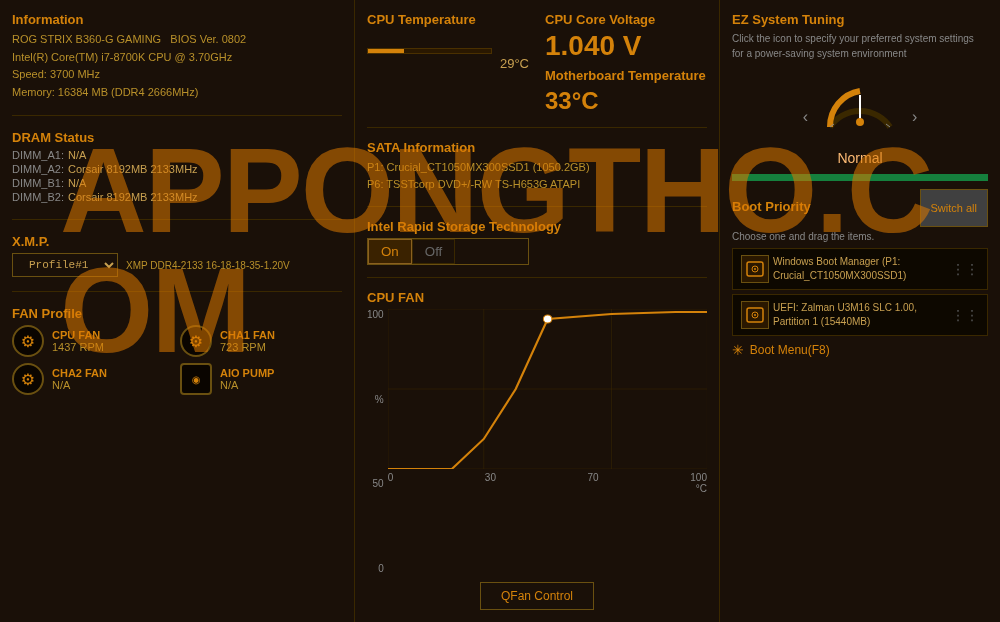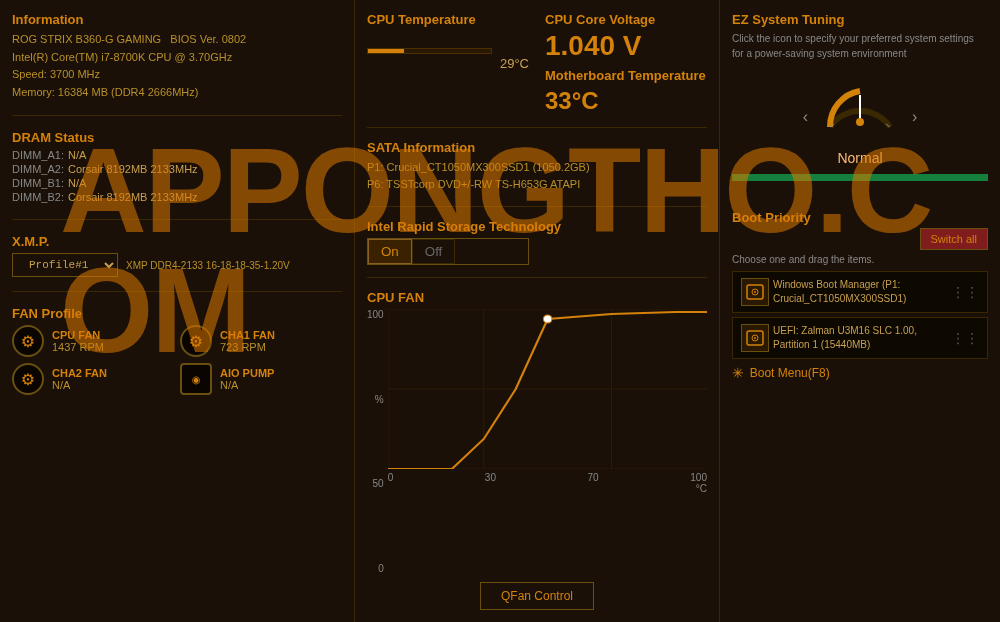--- a/index.html
+++ b/index.html
@@ -265,27 +265,26 @@
     .boot-section { flex: 1; }
 
     .boot-header {
       display: flex;
       justify-content: space-between;
       align-items: center;
       margin-bottom: 4px;
     }
 
     .switch-all-btn {
-      background: #7f1d1d;
+      background: #404040;
       color: #d4820a;
       border: 1px solid #6a5010;
-      padding: 4px 10px;
+      padding: 12px 10px;
       font-size: 11px;
       cursor: pointer;
-      margin-top: 39px;
     }
 
     .boot-desc {
       color: #888;
       font-size: 10px;
       margin-bottom: 6px;
     }
 
     .boot-item {
       display: flex;

